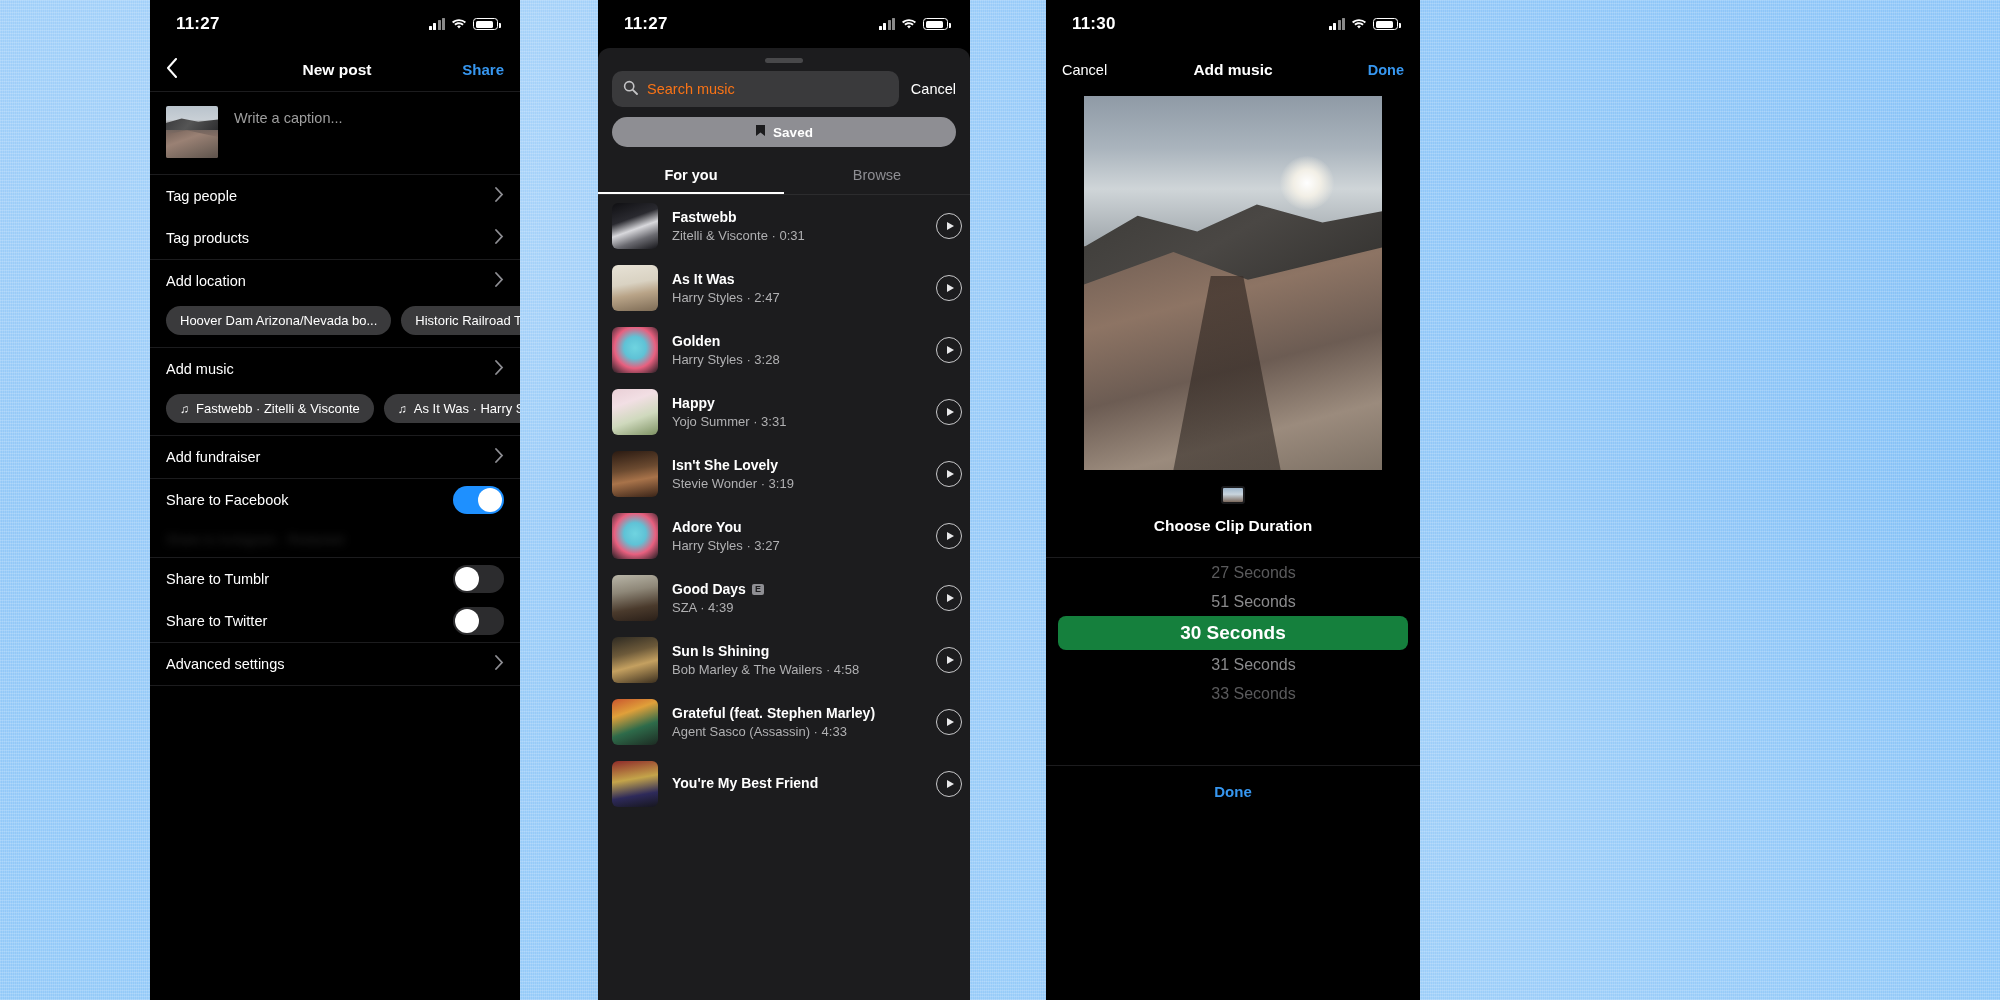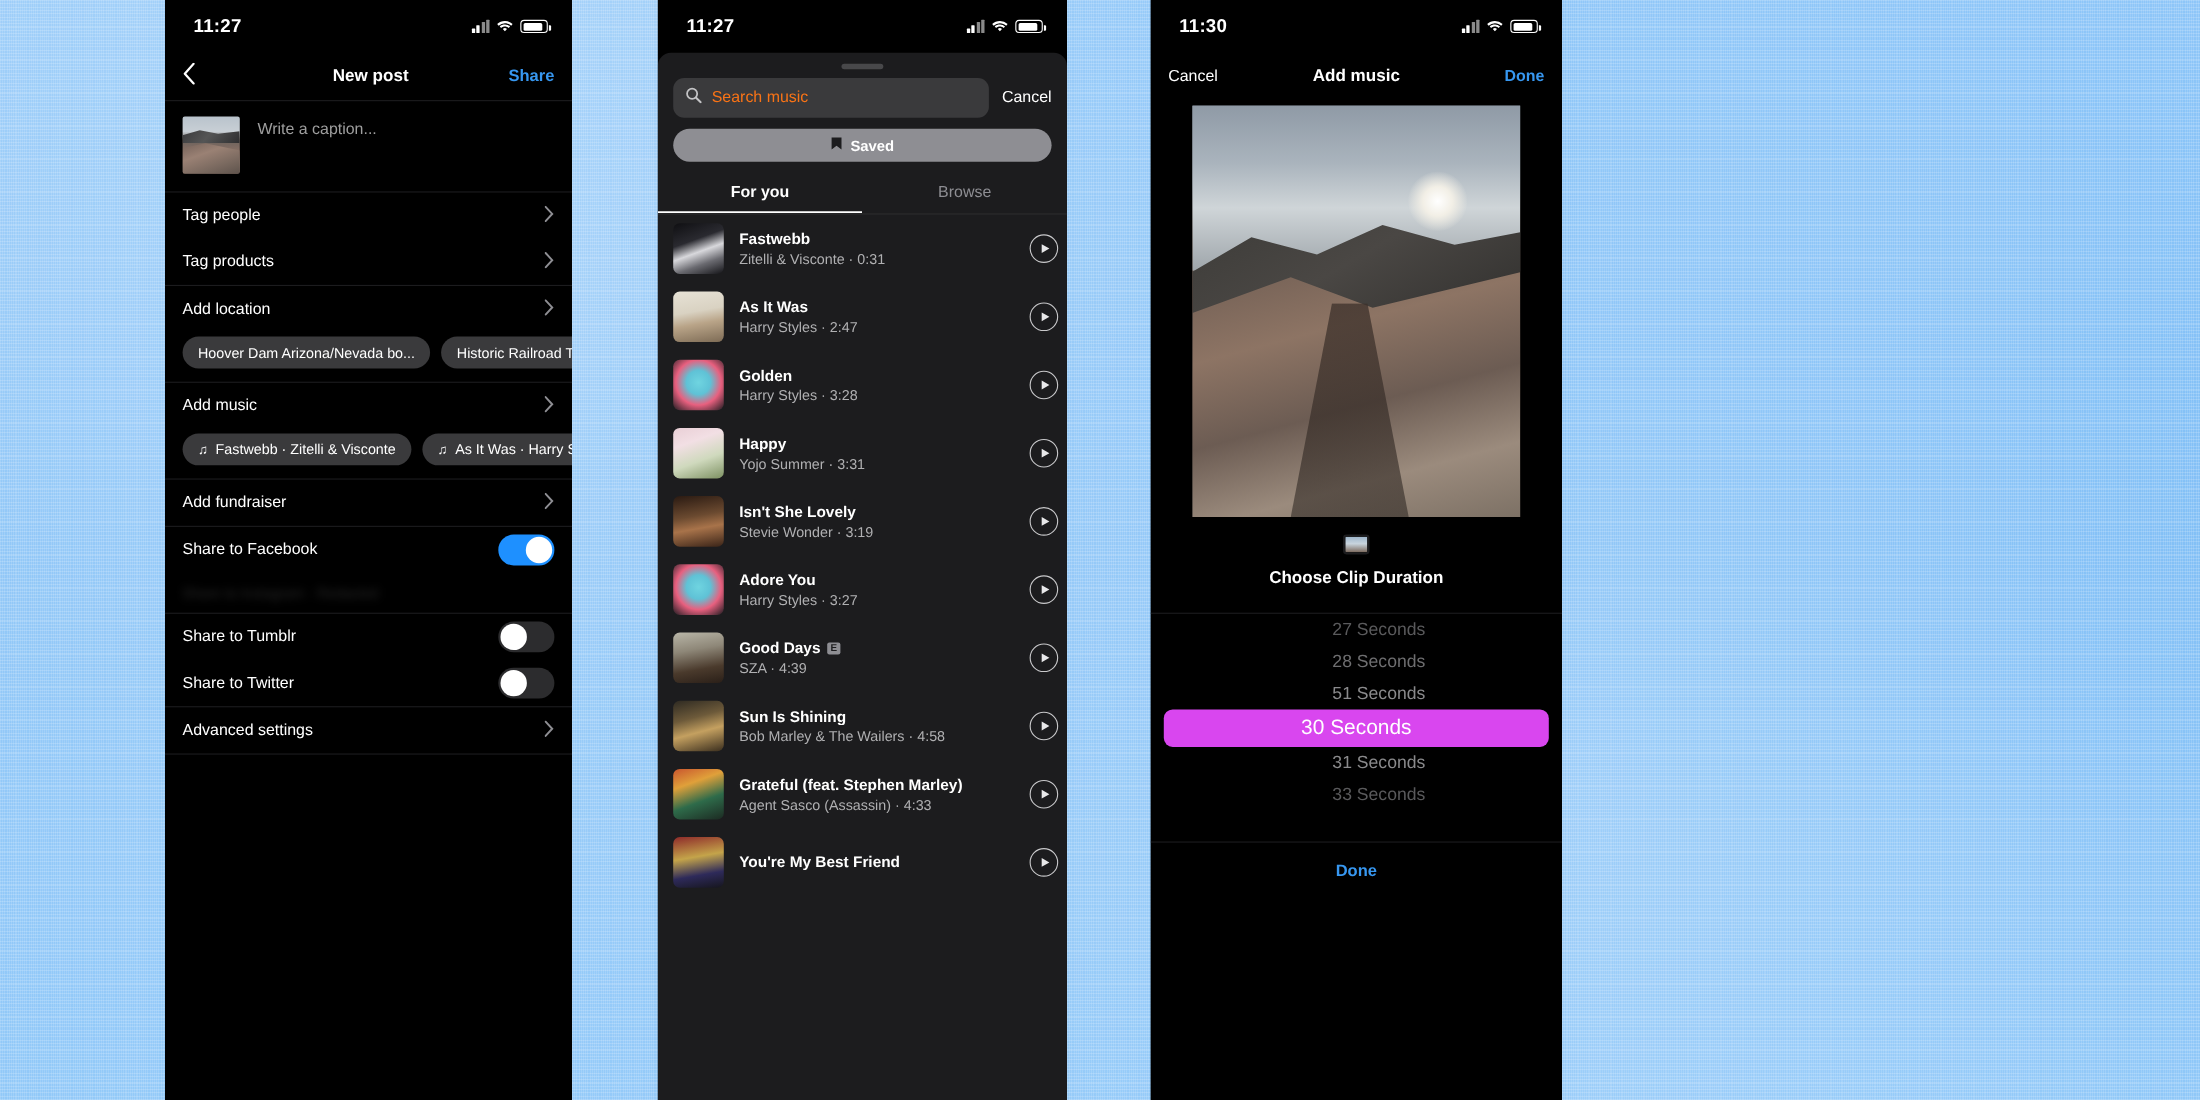--- a/index.html
+++ b/index.html
@@ -225,21 +225,21 @@
     margin-top:22px; height:190px; position:relative; overflow:hidden;
     border-top:1px solid #1c1c1e;
   }
   .pick-item{
     height:29px; display:flex; align-items:center; justify-content:center;
     font-size:16px; color:#5a5a5c;margin-left:41px;
   }
   .pick-item.n2{ color:#6e6e70; }
   .pick-item.n1{ color:#8a8a8c; }
   .pick-item.sel{
-    font-size:19px; font-weight:400; color:#fff; background:#d946ef;
+    font-size:19px; font-weight:700; color:#fff; background:#15803d;
     border-radius:8px; margin:0 12px; height:34px;
   }
   .done3{
     text-align:center; color:#3797f0; font-size:15px; font-weight:600;
     margin-top:18px; border-top:1px solid #1c1c1e; padding-top:17px; cursor:pointer;
   }
 </style>
 </head>
 <body>
 
@@ -577,21 +577,20 @@
     <div class="pv-ridge"></div>
     <div class="pv-ground"></div>
     <div class="pv-gully"></div>
   </div>
 
   <div class="gallery-ic"></div>
   <div class="clip-title">Choose Clip Duration</div>
 
   <div class="picker">
     <div class="pick-item">27 Seconds</div>
-    <div class="pick-item n2">28 Seconds</div>
     <div class="pick-item n1">51 Seconds</div>
     <div class="pick-item sel">30 Seconds</div>
     <div class="pick-item n1">31 Seconds</div>
     <div class="pick-item">33 Seconds</div>
   </div>
 
   <div class="done3">Done</div>
 </div>
 
 </body></html>

